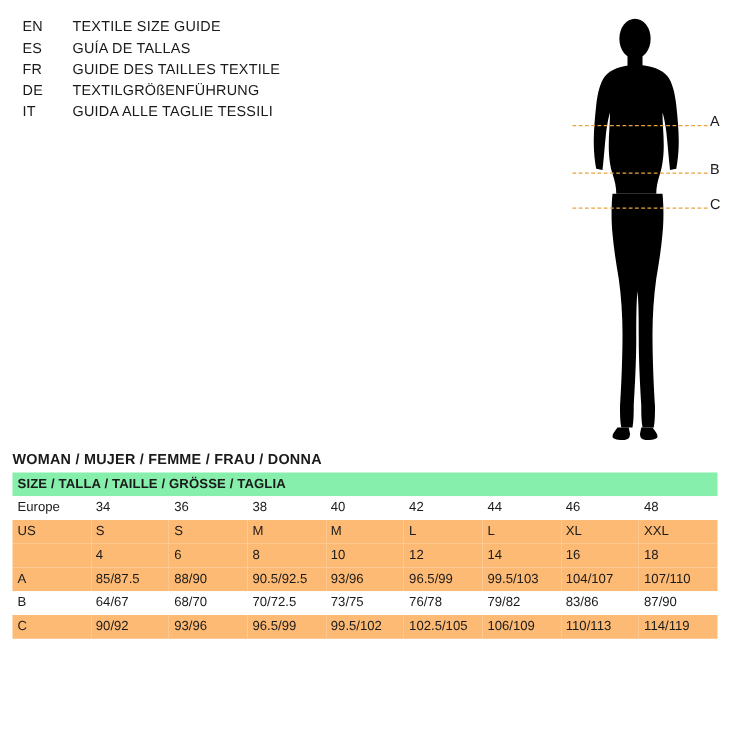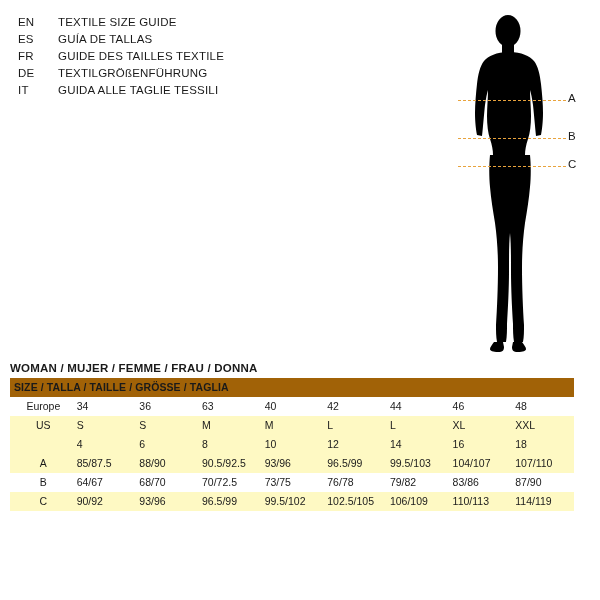--- a/index.html
+++ b/index.html
@@ -98,29 +98,29 @@
     table-layout: fixed;
   }
   table.size-table td {
     padding: 2px 0 2px 4px;
     height: 15px;
     line-height: 13px;
     color: #1a1a1a;
     white-space: nowrap;
   }
   tr.row-head td {
-    background: #a16207;
+    background: #86efac;
     font-weight: bold;
     font-size: 10.5px;
     letter-spacing: 0.1px;
     padding-left: 4px;
   }
-  tr.row-alt td { background: #fef9c3; }
+  tr.row-alt td { background: #fdba74; }
   tr.row-plain td { background: #ffffff; }
-  td.c-label { width: 66px; text-align: center; padding-left: 4px; }
+  td.c-label { width: 66px; text-align: left; padding-left: 4px; }
   td.c-val { width: 62px; text-align: left; padding-left: 0; }
 
   
   .legend {
     position: absolute;
     left: 18px;
     top: 541px;
     width: 420px;
   }
   .legend-row {
@@ -229,21 +229,21 @@
     <table class="size-table">
       <tbody>
         <tr class="row-head">
           <td colspan="9">SIZE / TALLA / TAILLE / GRÖSSE / TAGLIA</td>
         </tr>
 
         <tr class="row-plain">
           <td class="c-label">Europe</td>
           <td class="c-val">34</td>
           <td class="c-val">36</td>
-          <td class="c-val">63</td>
+          <td class="c-val">38</td>
           <td class="c-val">40</td>
           <td class="c-val">42</td>
           <td class="c-val">44</td>
           <td class="c-val">46</td>
           <td class="c-val">48</td>
         </tr>
 
         <tr class="row-alt">
           <td class="c-label">US</td>
           <td class="c-val">S</td>

